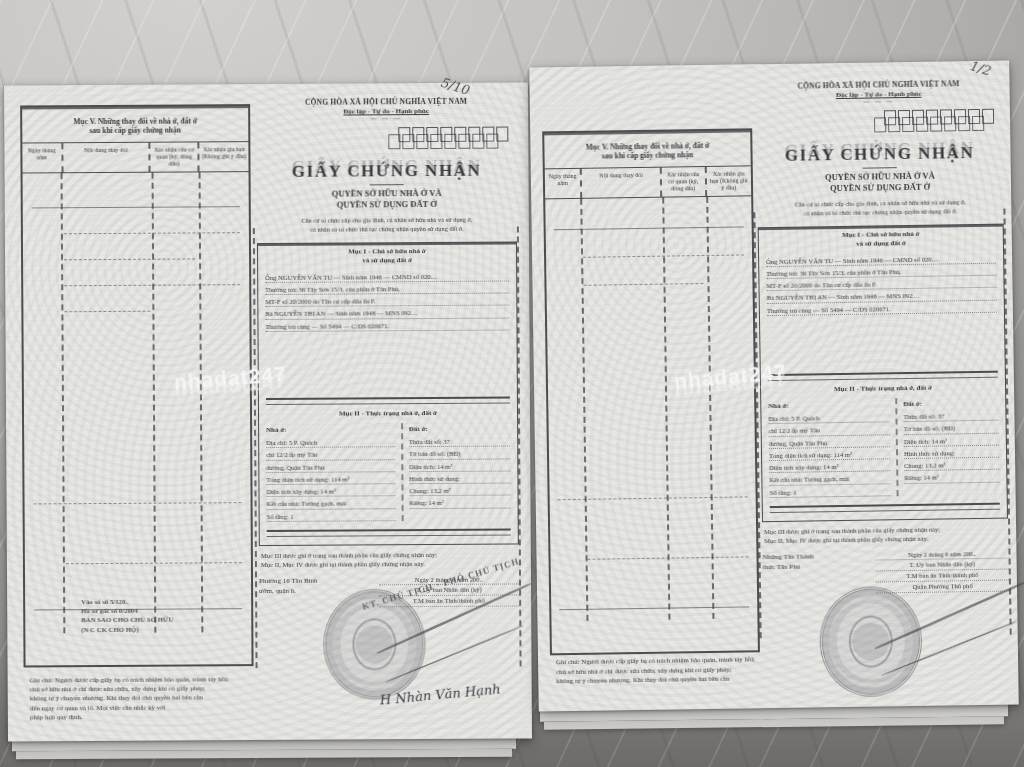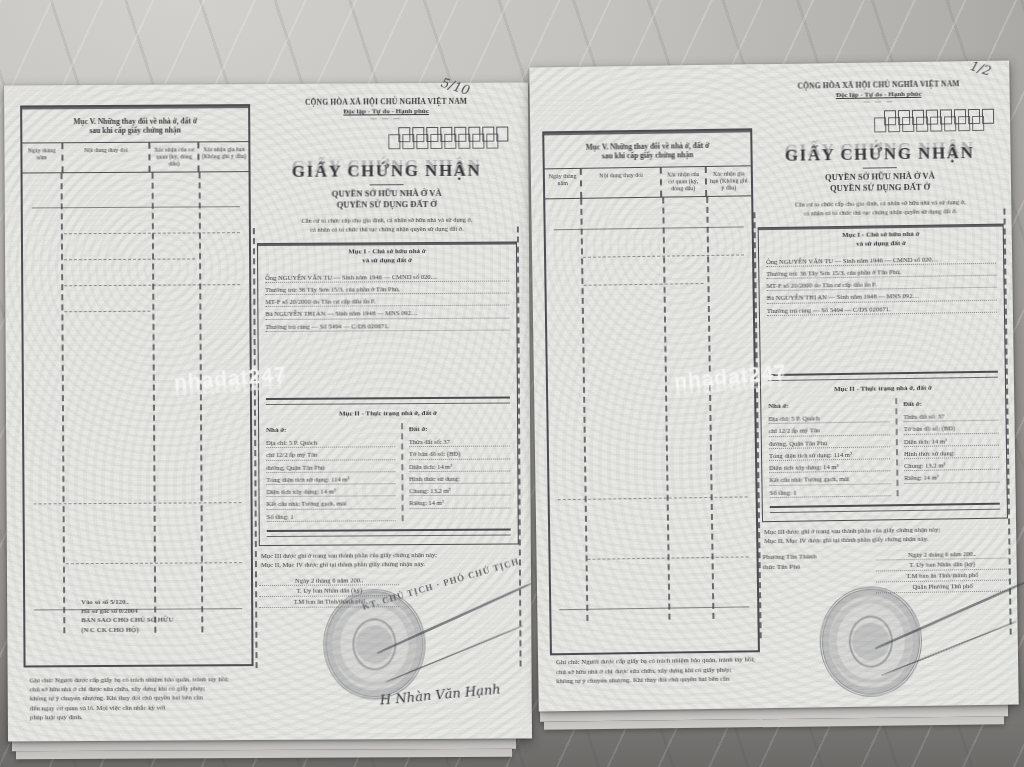--- a/index.html
+++ b/index.html
@@ -214,20 +214,24 @@
           </div>
           <div class="dbl-rule"></div>
         </div>
 
         <div class="notes">
           <span>Mục III được ghi ở trang sau thành phần của giấy chứng nhận này;</span><br>
           <span>Mục II, Mục IV được ghi tại thành phần giấy chứng nhận này.</span>
         </div>
 
         <div class="bottomrow">
+          <div class="place">
+            <span>Phường 16 Tân Bình</span><br>
+            <span>ưởm, quận h.</span>
+          </div>
           <div class="signblk">
             <div class="d">Ngày 2 tháng 6 năm 200..</div>
             <div class="d">T. Ủy ban Nhân dân (ký)</div>
             <div class="d">T.M ban ân Tỉnh/thành phố</div>
           </div>
         </div>
 
         <div class="kt-stamp" style="left:100px;top:482px;">KT. CHỦ TỊCH · PHÓ CHỦ TỊCH</div>
         <div class="seal" style="left:64px;top:492px;"></div>
         <div class="stroke" style="left:110px;top:520px;width:170px;transform:rotate(-24deg);"></div>
@@ -362,21 +366,21 @@
           <div class="dbl-rule"></div>
         </div>
 
         <div class="notes">
           <span>Mục III được ghi ở trang sau thành phần của giấy chứng nhận này;</span><br>
           <span>Mục II, Mục IV được ghi tại thành phần giấy chứng nhận này.</span>
         </div>
 
         <div class="bottomrow">
           <div class="place">
-            <span>Phường Tân Thành</span><br>
+            <span>Những Tân Thành</span><br>
             <span>thức Tân Phú</span>
           </div>
           <div class="signblk">
             <div class="d">Ngày 2 tháng 6 năm 200..</div>
             <div class="d">T. Ủy ban Nhân dân (ký)</div>
             <div class="d">T.M ban ân Tỉnh/thành phố</div>
             <div class="d">Quận Phường Thủ phố</div>
           </div>
         </div>
 

